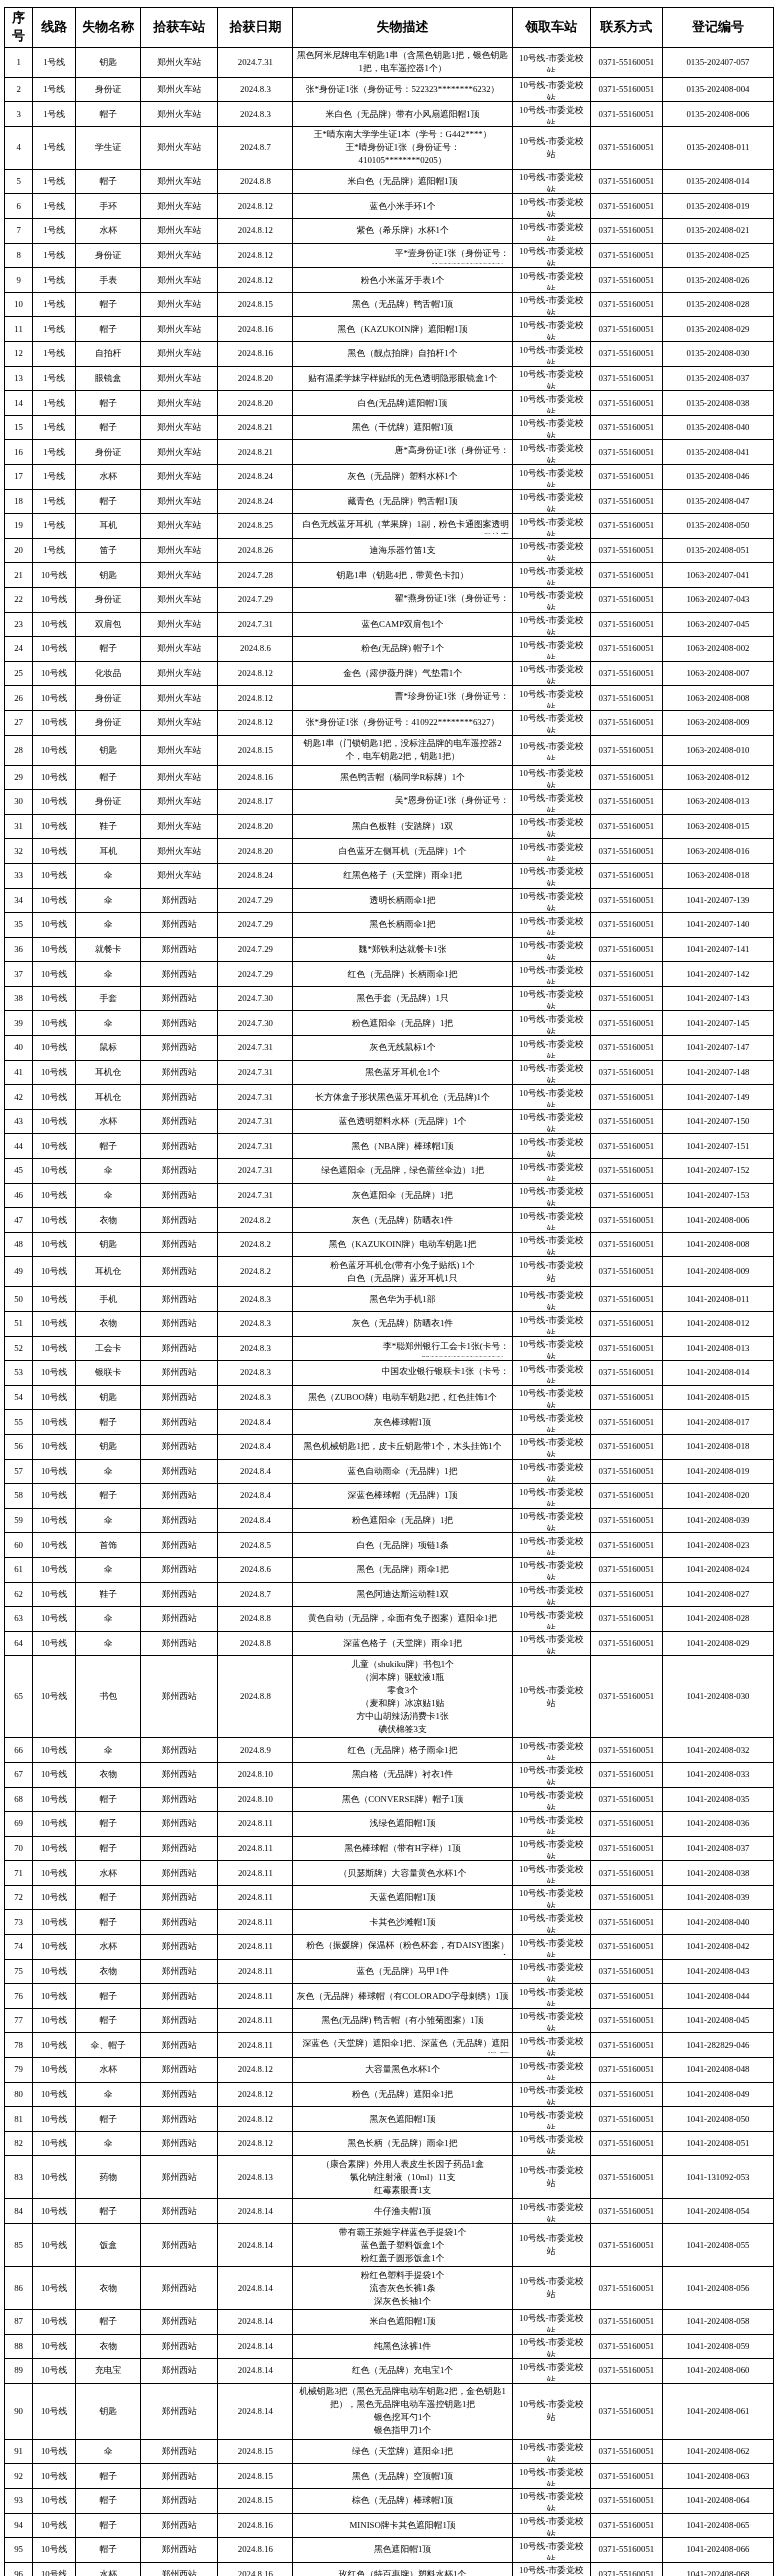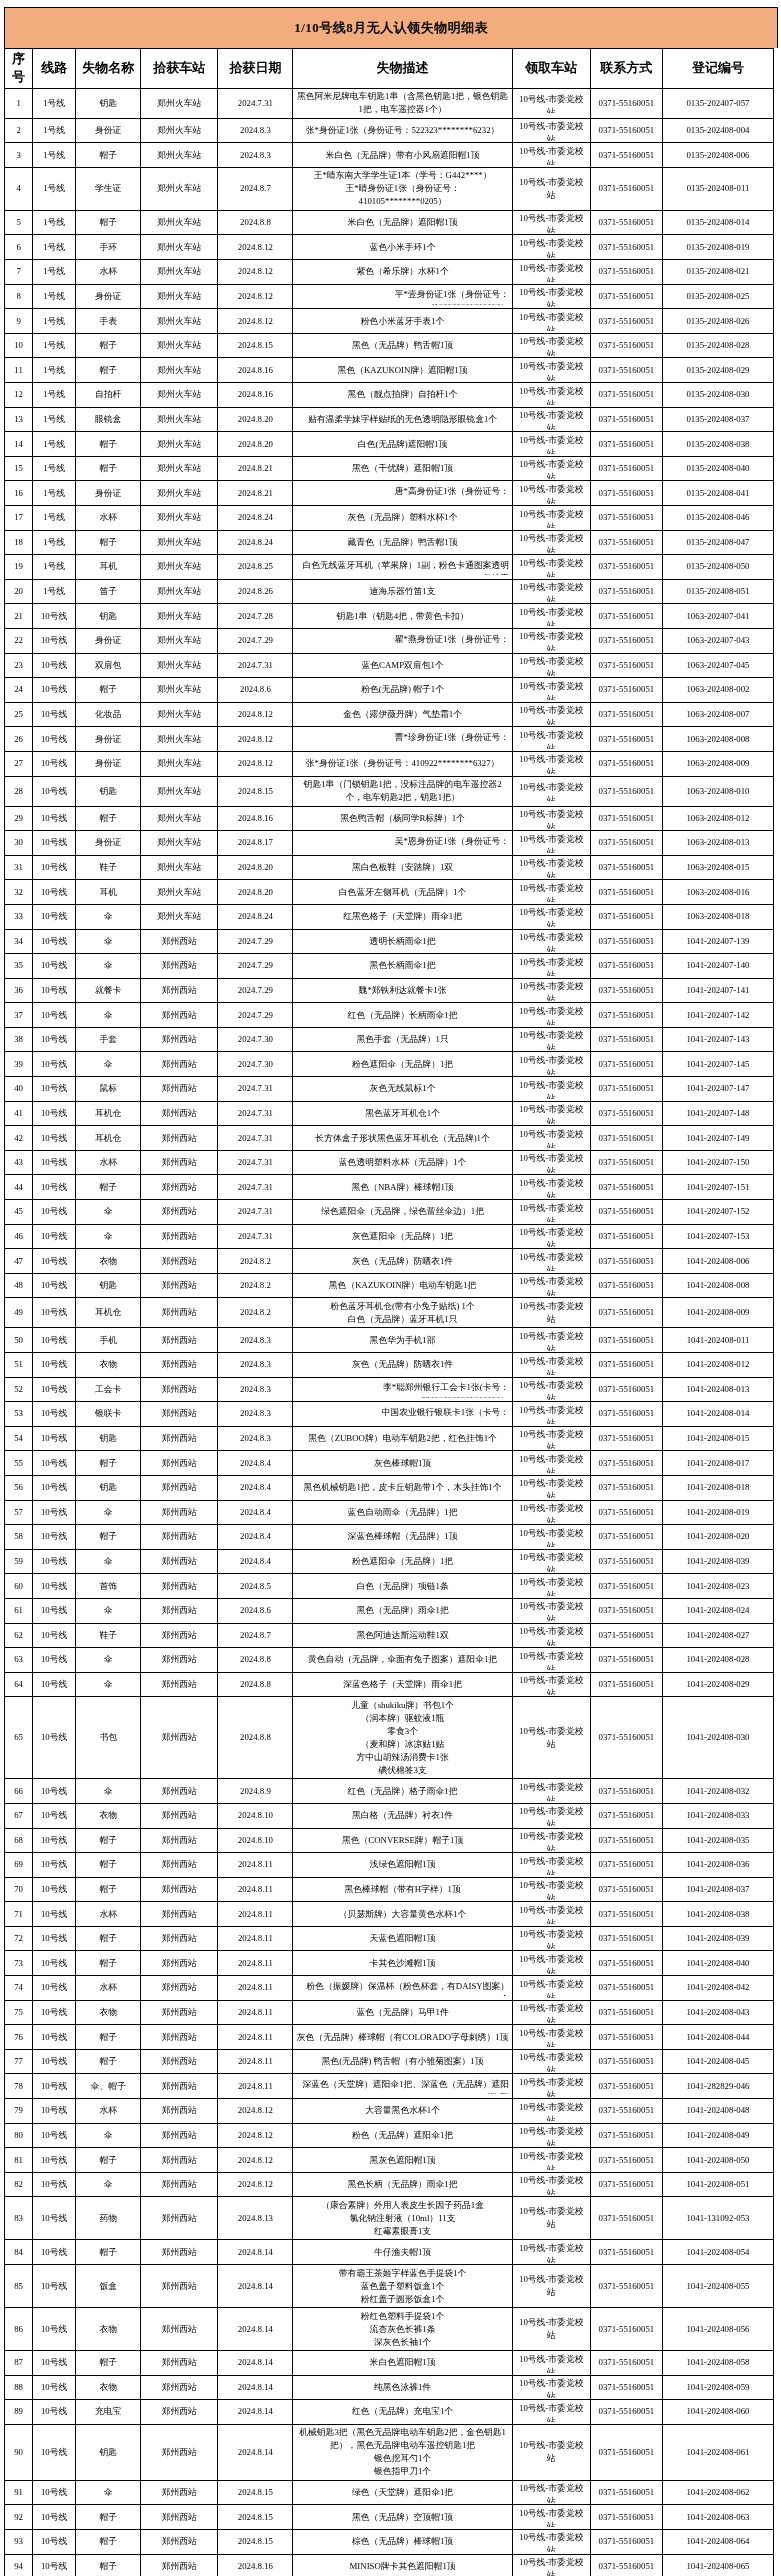--- a/index.html
+++ b/index.html
@@ -18,23 +18,20 @@
   col.c-station{width:77px}col.c-date{width:75px}col.c-desc{width:219px}
   col.c-claim{width:78px}col.c-phone{width:72px}col.c-reg{width:111px}
   .desc{white-space:pre-line;}
   .clip{max-height:16.5px;overflow:hidden;text-align:right;}
   .claim-clip{max-height:20.6px;overflow:hidden;}
 </style>
 </head>
 <body>
 
 <div id="sheet">
-  <div class="title-bar" style="background: rgb(243, 172, 125);">
-    <span>1/10号线8月无人认领失物明细表</span>
-  </div>
   <table>
     <colgroup>
       <col class="c-no">
         <col class="c-line">
         <col class="c-item">
         <col class="c-station">
       <col class="c-date">
         <col class="c-desc">
         <col class="c-claim">
         <col class="c-phone">

